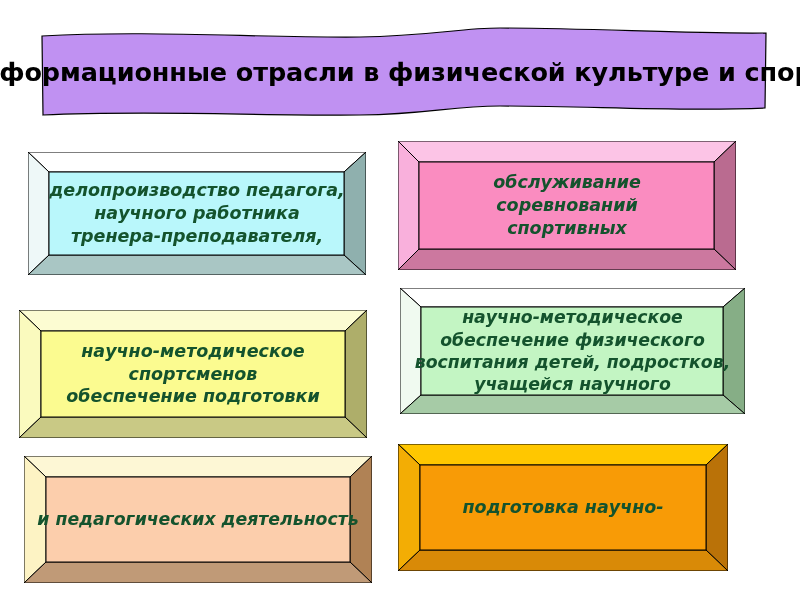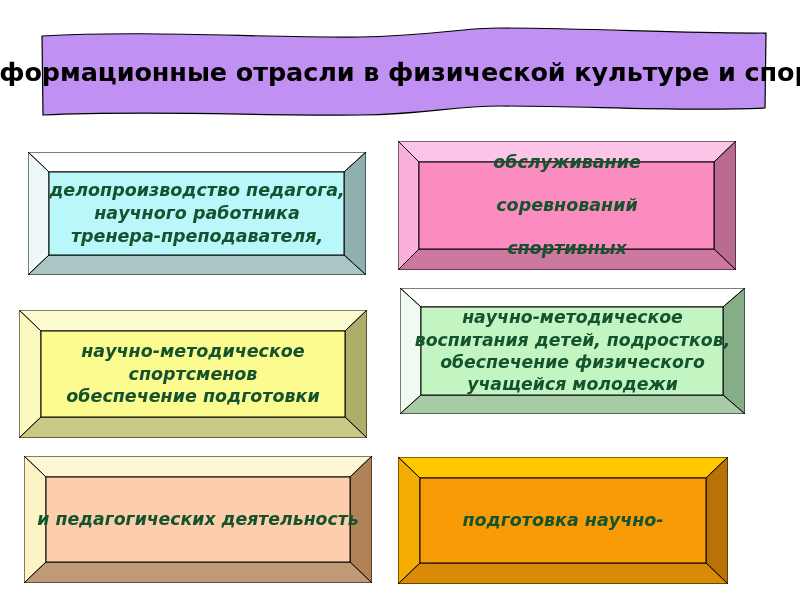--- a/index.html
+++ b/index.html
@@ -82,21 +82,21 @@
     font-weight: bold;
     color: #14532d;
     white-space: nowrap;
     z-index: 4;
     pointer-events: none;
   }
   .label .ln { display: block; line-height: 1.30; }
 
   
   #box-office  .label { font-size: 17.5px; }
-  #box-comp    .label { font-size: 17.5px; gap: 20px; }
+  #box-comp    .label { font-size: 17.5px; }
   #box-athlete .label { font-size: 17.5px; }
   #box-youth   .label { font-size: 17.3px; }
   #box-research .label { font-size: 17.3px; }
   #box-staff   .label { font-size: 17.5px; }
 </style>
 </head>
 <body>
 
 <div id="slide">
 
@@ -165,40 +165,40 @@
     <svg class="frame" width="345" height="126" viewBox="0 0 345 126">
       <rect x="0.5" y="0.5" width="344" height="125" fill="#ffffff" stroke="#000000" stroke-width="1"></rect>
       <polygon points="0,0 345,0 323,19 21,19" fill="#ffffff" stroke="#000000" stroke-width="1"></polygon>
       <polygon points="0,0 21,19 21,107 0,126" fill="#f0faf0" stroke="#000000" stroke-width="1"></polygon>
       <polygon points="345,0 345,126 323,107 323,19" fill="#86ae86" stroke="#000000" stroke-width="1"></polygon>
       <polygon points="0,126 21,107 323,107 345,126" fill="#a6cba6" stroke="#000000" stroke-width="1"></polygon>
       <rect x="21" y="19" width="302" height="88" fill="#c3f5c3" stroke="#000000" stroke-width="1"></rect>
     </svg>
     <div class="label">
       <span class="ln">научно-методическое</span>
+      <span class="ln">обеспечение физического</span>
       <span class="ln">воспитания детей, подростков,</span>
-      <span class="ln">обеспечение физического</span>
-      <span class="ln">учащейся молодежи</span>
+      <span class="ln">учащейся научного</span>
     </div>
   </div>
 
   <div class="box" id="box-research" style="left:24px; top:456px; width:348px; height:127px;">
     <svg class="frame" width="348" height="127" viewBox="0 0 348 127">
       <polygon points="0,0 348,0 326,21 22,21" fill="#fdf7d5" stroke="#000000" stroke-width="1"></polygon>
       <polygon points="0,0 22,21 22,106 0,127" fill="#fdf3c4" stroke="#000000" stroke-width="1"></polygon>
       <polygon points="348,0 348,127 326,106 326,21" fill="#b08255" stroke="#000000" stroke-width="1"></polygon>
       <polygon points="0,127 22,106 326,106 348,127" fill="#c09a77" stroke="#000000" stroke-width="1"></polygon>
       <rect x="22" y="21" width="304" height="85" fill="#fcceac" stroke="#000000" stroke-width="1"></rect>
     </svg>
     <div class="label">
       <span class="ln">и педагогических деятельность</span>
     </div>
   </div>
 
-  <div class="box" id="box-staff" style="left:398px; top:457px; width:330px; height:127px;">
+  <div class="box" id="box-staff" style="left:398px; top:444px; width:330px; height:127px;">
     <svg class="frame" width="330" height="127" viewBox="0 0 330 127">
       <polygon points="0,0 330,0 308,21 22,21" fill="#ffc700" stroke="#000000" stroke-width="1"></polygon>
       <polygon points="0,0 22,21 22,106 0,127" fill="#f3ad04" stroke="#000000" stroke-width="1"></polygon>
       <polygon points="330,0 330,127 308,106 308,21" fill="#ba7208" stroke="#000000" stroke-width="1"></polygon>
       <polygon points="0,127 22,106 308,106 330,127" fill="#d98a07" stroke="#000000" stroke-width="1"></polygon>
       <rect x="22" y="21" width="286" height="85" fill="#f89b06" stroke="#000000" stroke-width="1"></rect>
     </svg>
     <div class="label">
       <span class="ln">подготовка научно-</span>
     </div>

